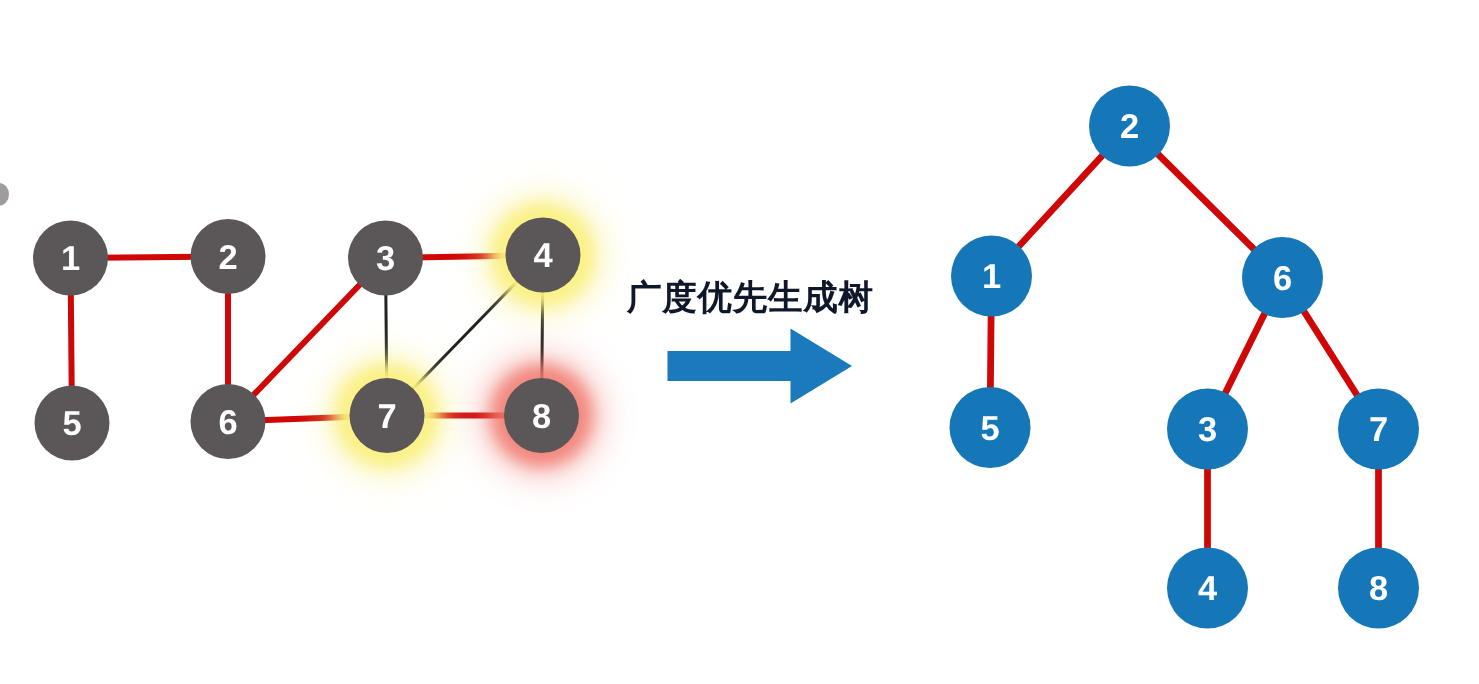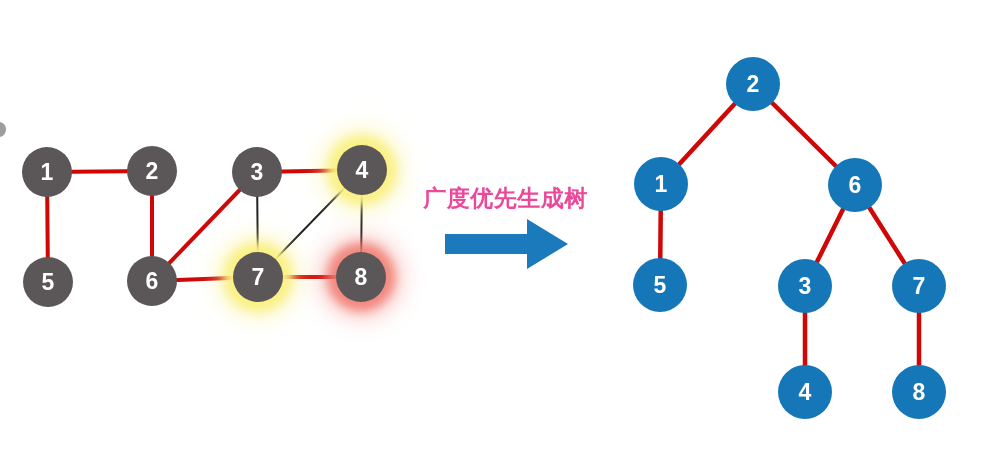--- a/index.html
+++ b/index.html
@@ -40,24 +40,24 @@
     box-shadow: 0 0 10px 9px rgba(250, 240, 130, 0.95), 0 0 22px 16px rgba(250, 240, 140, 0.55);
   }
   .glow-red {
     box-shadow: 0 0 10px 9px rgba(240, 120, 110, 0.80), 0 0 22px 16px rgba(240, 130, 120, 0.45);
   }
   .arrow-label {
     position: absolute;
     left: 418px;
     top: 183px;
     width: 175px;
-    text-align: center;
+    text-align: left;
     font-size: 23px;
     font-weight: 600;
-    color: #ec4899;
+    color: #0f172a;
     z-index: 2;
     letter-spacing: 0.5px;
   }
   #arrow-svg {
     position: absolute;
     left: 0; top: 0;
     width: 986px; height: 456px;
     z-index: 2;
   }
   .edge-artifact {

